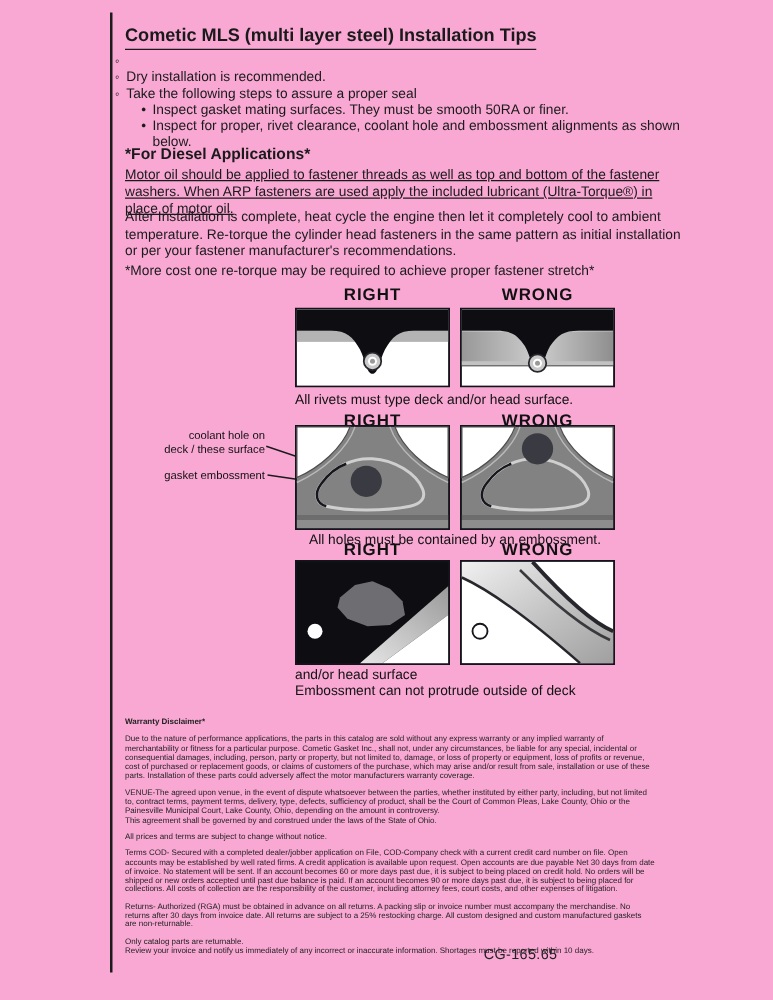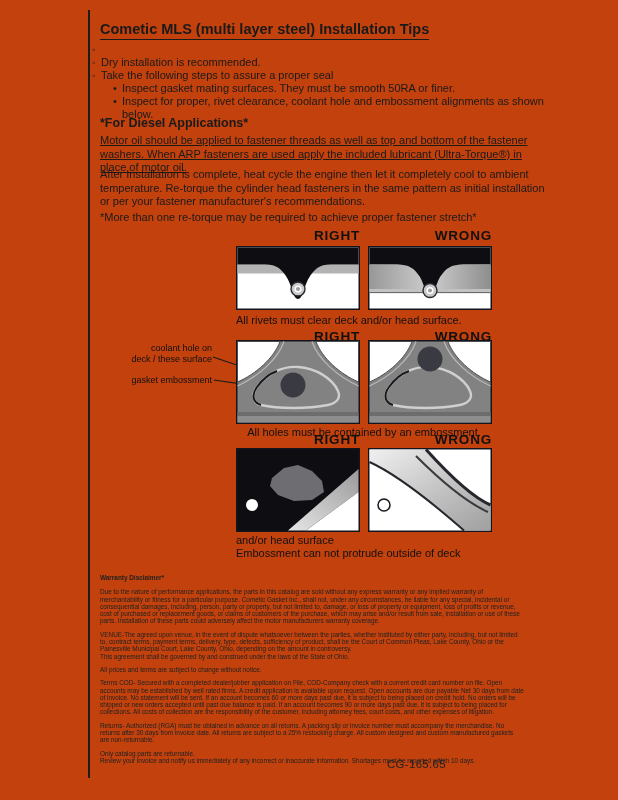--- a/index.html
+++ b/index.html
@@ -1,28 +1,28 @@
 <!DOCTYPE html>
 <html><head>
 <meta charset="utf-8">
 <style>
   html,body{margin:0;padding:0;background:#ffffff;}
-  #page{position:relative;width:618px;height:800px;background:#c2410c;overflow:hidden;
+  #page{position:relative;width:618px;height:800px;background:#f9a8d4;overflow:hidden;
         font-family:"Liberation Sans","DejaVu Sans",sans-serif;color:#1a1a1a;}
   .vrule{position:absolute;left:88px;top:10px;width:1.5px;height:768px;background:#1c1c1c;}
   .title{position:absolute;left:100px;top:21px;font-size:14.5px;font-weight:bold;
          border-bottom:1.6px solid #1a1a1a;padding-bottom:2px;}
   .tips{position:absolute;left:92px;top:43px;width:460px;font-size:11px;line-height:13px;}
   .b-row{display:flex;}
   .b-marker{width:9px;flex:0 0 9px;font-size:10px;}
   .sub .b-marker{margin-left:21px;font-size:11px;}
   .diesel-h{position:absolute;left:100px;top:116px;font-size:12.5px;font-weight:bold;}
   .para{position:absolute;left:100px;width:448px;font-size:11px;line-height:13.5px;}
   .p1{top:134px;text-decoration:underline;} .p2{top:168px;} .p3{top:211px;}
-  .fig-label{position:absolute;width:124px;text-align:right;font-size:13.5px;font-weight:600;letter-spacing:0.8px;color:#111;}
+  .fig-label{position:absolute;width:124px;text-align:center;font-size:13.5px;font-weight:600;letter-spacing:0.8px;color:#111;}
   .panel{position:absolute;width:124px;height:64px;}
   .panel2,.panel3{position:absolute;width:124px;height:84px;}
   .caption{position:absolute;font-size:11px;line-height:12.5px;color:#111;}
   .callout{position:absolute;left:118px;width:94px;text-align:right;font-size:9px;line-height:10.5px;color:#111;}
   .leader-overlay{position:absolute;left:118px;top:338px;width:180px;height:56px;}
   .disclaimer{position:absolute;left:100px;top:574px;width:424px;font-size:6.4px;line-height:7.3px;color:#222;}
   .disclaimer .dh{font-weight:bold;margin-bottom:7px;}
   .disclaimer p{margin:0 0 6px 0;}
   .disclaimer p.tight{margin:0;}
   .footer-code{position:absolute;left:387px;top:758px;font-size:11.5px;letter-spacing:0.3px;color:#222;}
@@ -55,21 +55,21 @@
     </div>
     <div class="b-row sub">
       <span class="b-marker">•</span>
       <span>Inspect for proper, rivet clearance, coolant hole and embossment alignments as shown below.</span>
     </div>
   </div>
 
   <div class="diesel-h">*For Diesel Applications*</div>
   <div class="para p1">Motor oil should be applied to fastener threads as well as top and bottom of the fastener washers. When ARP fasteners are used apply the included lubricant (Ultra-Torque®) in place of motor oil.</div>
   <div class="para p2">After Installation is complete, heat cycle the engine then let it completely cool to ambient temperature. Re-torque the cylinder head fasteners in the same pattern as initial installation or per your fastener manufacturer's recommendations.</div>
-  <div class="para p3">*More than one re-torque may be required to achieve proper fastener stretch*</div>
+  <div class="para p3">*More cost one re-torque may be required to achieve proper fastener stretch*</div>
 
   <div class="fig-label" style="left:236px;top:228px;">RIGHT</div>
   <div class="fig-label" style="left:368px;top:228px;">WRONG</div>
 
   <div class="panel" style="left:236px;top:246px;">
     <svg width="124" height="64" viewBox="0 0 124 64">
       <rect x="0.75" y="0.75" width="122.5" height="62.5" fill="#ffffff" stroke="#14141c" stroke-width="1.5"></rect>
       <rect x="1.5" y="18.5" width="121" height="9" fill="#b3b3b3"></rect>
       <path d="M1.5,1.5 H122.5 V18.5 H95 C83,18.5 78,23 72,33.5 C67.5,42.5 66.5,53 62,53 C57.5,53 56.5,42.5 52,33.5 C46,23 41,18.5 29,18.5 H1.5 Z" fill="#0d0d12"></path>
       <circle cx="62" cy="43" r="7" fill="#c9c9c9" stroke="#26262c" stroke-width="1.4"></circle>
@@ -89,21 +89,21 @@
       <rect x="0.75" y="0.75" width="122.5" height="62.5" fill="#ffffff" stroke="#14141c" stroke-width="1.5"></rect>
       <rect x="1.5" y="19" width="121" height="27" fill="url(#g1)"></rect>
       <rect x="1.5" y="45.5" width="121" height="1.6" fill="#555555"></rect>
       <path d="M1.5,1.5 H122.5 V18.5 H95 C83,18.5 78,22 72,31 C67.5,39 66.5,49 62,49 C57.5,49 56.5,39 52,31 C46,22 41,18.5 29,18.5 H1.5 Z" fill="#0d0d12"></path>
       <rect x="1.5" y="43" width="121" height="3.2" fill="#c2c2c2"></rect>
       <circle cx="62" cy="44.5" r="7" fill="#c9c9c9" stroke="#26262c" stroke-width="1.4"></circle>
       <circle cx="62" cy="44.5" r="3.6" fill="#ffffff"></circle>
       <circle cx="62" cy="44.5" r="2" fill="#9a9a9a"></circle>
     </svg>
   </div>
-  <div class="caption" style="left:236px;top:314px;">All rivets must clear deck and/or head surface.</div>
+  <div class="caption" style="left:236px;top:314px;">All rivets must type deck and/or head surface.</div>
 
   <div class="fig-label" style="left:236px;top:329px;">RIGHT</div>
   <div class="fig-label" style="left:368px;top:329px;">WRONG</div>
 
   <div class="callout" style="top:343px;">
     <div>coolant hole on</div>
     <div>deck / these surface</div>
   </div>
   <div class="callout" style="top:375px;">gasket embossment</div>
 

